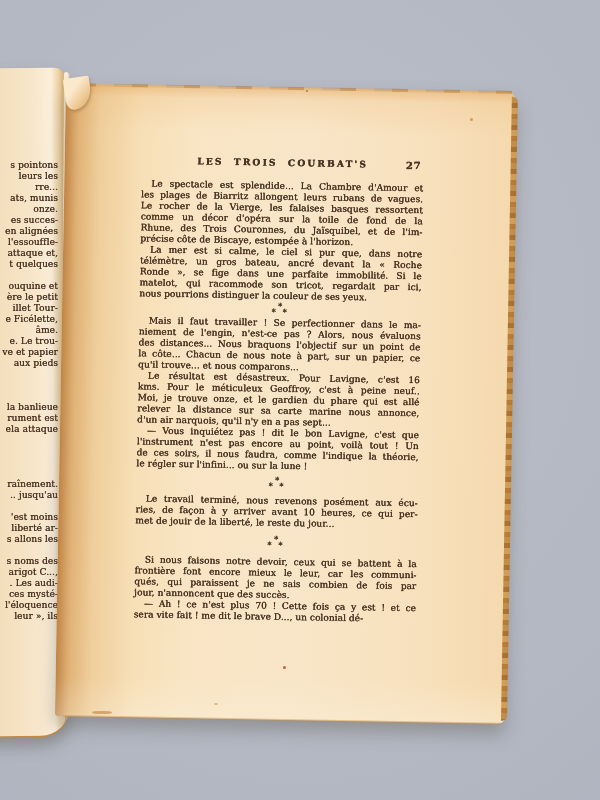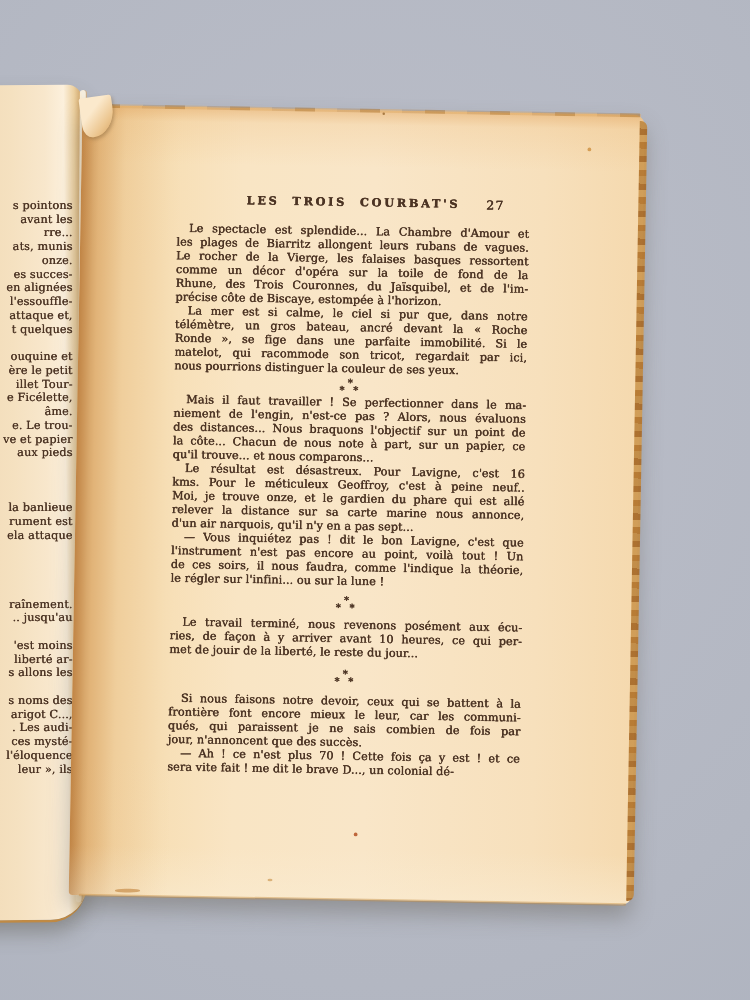--- a/index.html
+++ b/index.html
@@ -88,22 +88,22 @@
     color:#4c3424; font-size:9px; line-height:11px;
     letter-spacing:0.05px;
     text-shadow: 0.25px 0 0 currentColor, 0 0.25px 0 rgba(76,52,36,0.55);
   }
   .header-row { position:relative; height:11px; margin-bottom:12px; }
   .header-title {
     position:absolute; left:0; right:0; text-align:center;
     font-size:9px; font-weight:bold; letter-spacing:2.2px; word-spacing:5px;
   }
   .page-num {
-    position:absolute; right:20px; top:0;
-    font-size:10px; font-weight:normal; letter-spacing:1px;
+    position:absolute; right:2px; top:0;
+    font-size:10px; font-weight:bold; letter-spacing:1px;
   }
   .para { margin:0; }
   .line { min-height:11px; text-align:justify; text-align-last:justify; }
   .line.first { text-indent:10px; }
   .line.last { text-align-last:left; }
   .fleuron-block { text-align:center; }
   .fleuron-block .f-top { display:block; font-size:8px; line-height:5px; font-weight:bold; }
   .fleuron-block .f-bot { display:block; font-size:8px; line-height:6px; letter-spacing:2px; font-weight:bold; }
   .fleuron-block.g1 { margin:2px 0 3px; }
   .fleuron-block.g2 { margin:6px 0 7px; }
@@ -119,21 +119,21 @@
 </style>
 </head>
 <body>
 
 <div class="screen">
 
   <div class="left-page"></div>
   <div class="curl-highlight"></div>
   <div class="left-frags" id="left-frags">
       <div class="frag-line">s pointons</div>
-      <div class="frag-line">avant les</div>
+      <div class="frag-line">leurs les</div>
       <div class="frag-line">rre...</div>
       <div class="frag-line">ats, munis</div>
       <div class="frag-line">onze.</div>
       <div class="frag-line">es succes-</div>
       <div class="frag-line">en alignées</div>
       <div class="frag-line">l'essouffle-</div>
       <div class="frag-line">attaque et,</div>
       <div class="frag-line">t quelques</div>
       <div class="frag-line">&nbsp;</div>
       <div class="frag-line">ouquine et</div>

